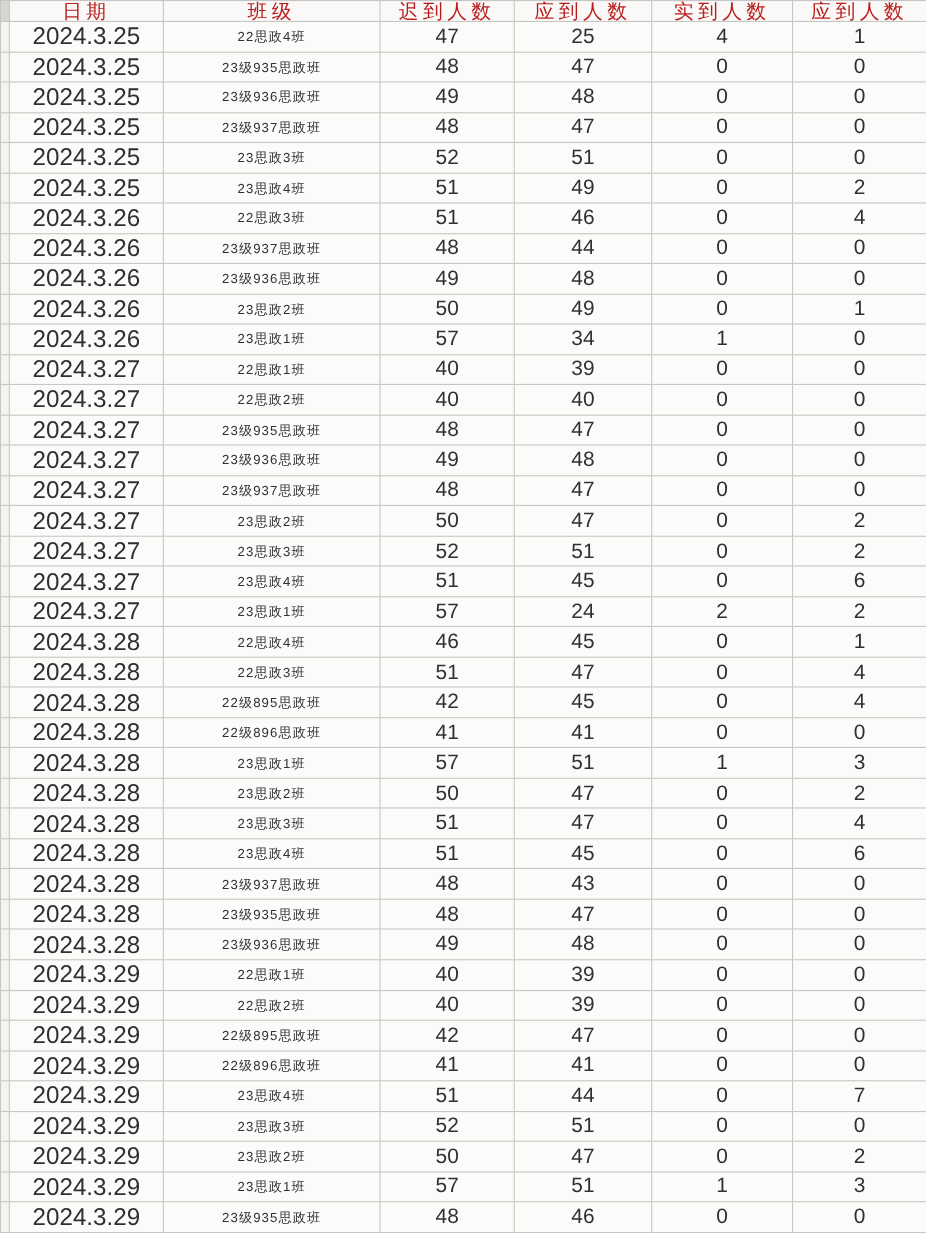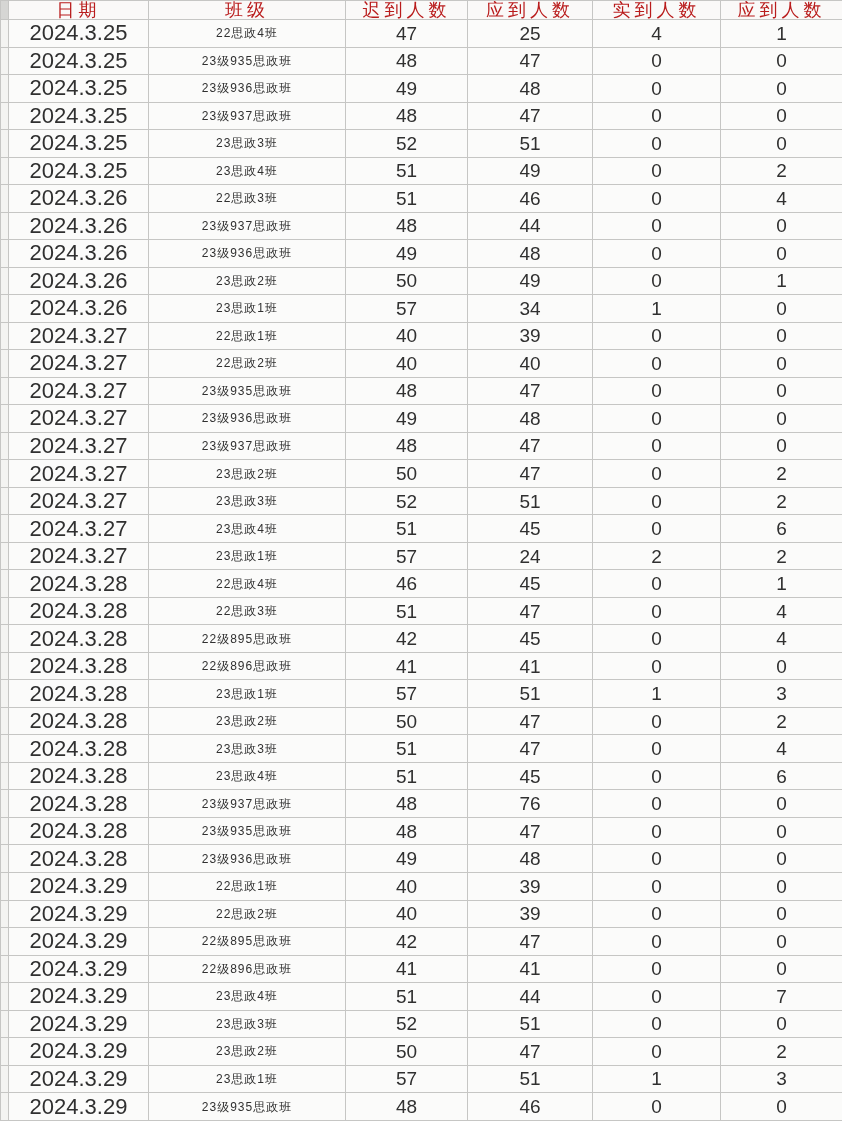--- a/index.html
+++ b/index.html
@@ -335,21 +335,21 @@
           <td>51</td>
           <td>45</td>
           <td>0</td>
           <td>6</td>
         </tr>
         <tr>
           <td class="gutter-cell"></td>
           <td class="date-cell">2024.3.28</td>
           <td class="class-cell">23级937思政班</td>
           <td>48</td>
-          <td>76</td>
+          <td>43</td>
           <td>0</td>
           <td>0</td>
         </tr>
         <tr>
           <td class="gutter-cell"></td>
           <td class="date-cell">2024.3.28</td>
           <td class="class-cell">23级935思政班</td>
           <td>48</td>
           <td>47</td>
           <td>0</td>

